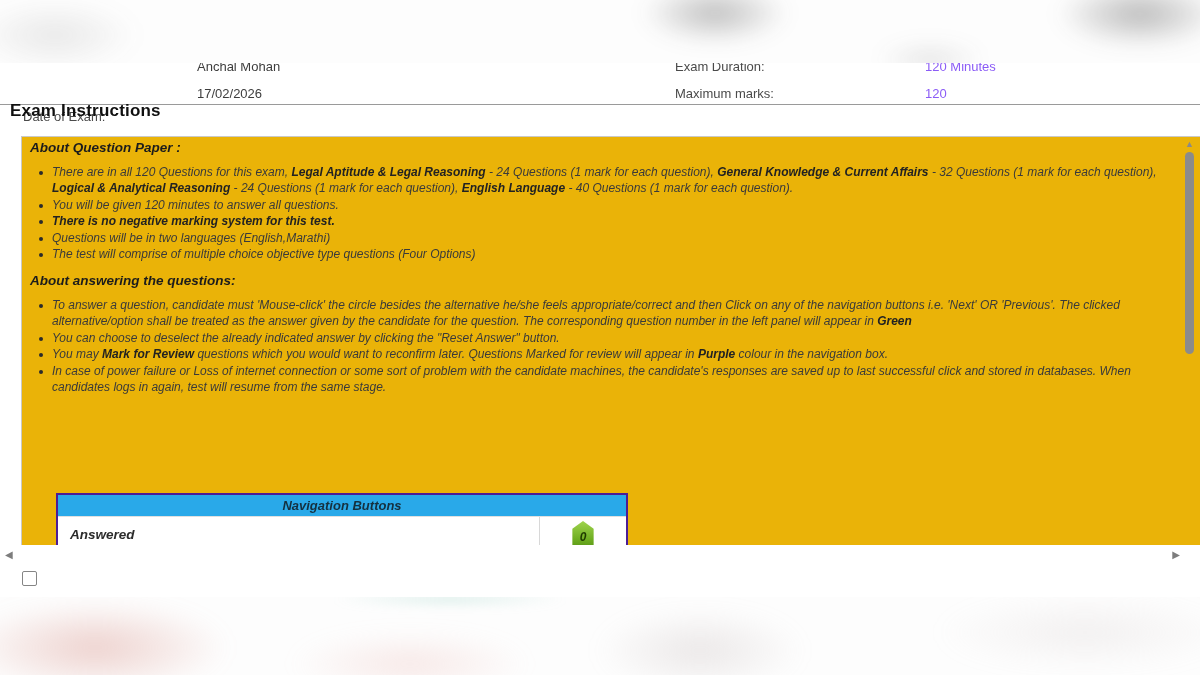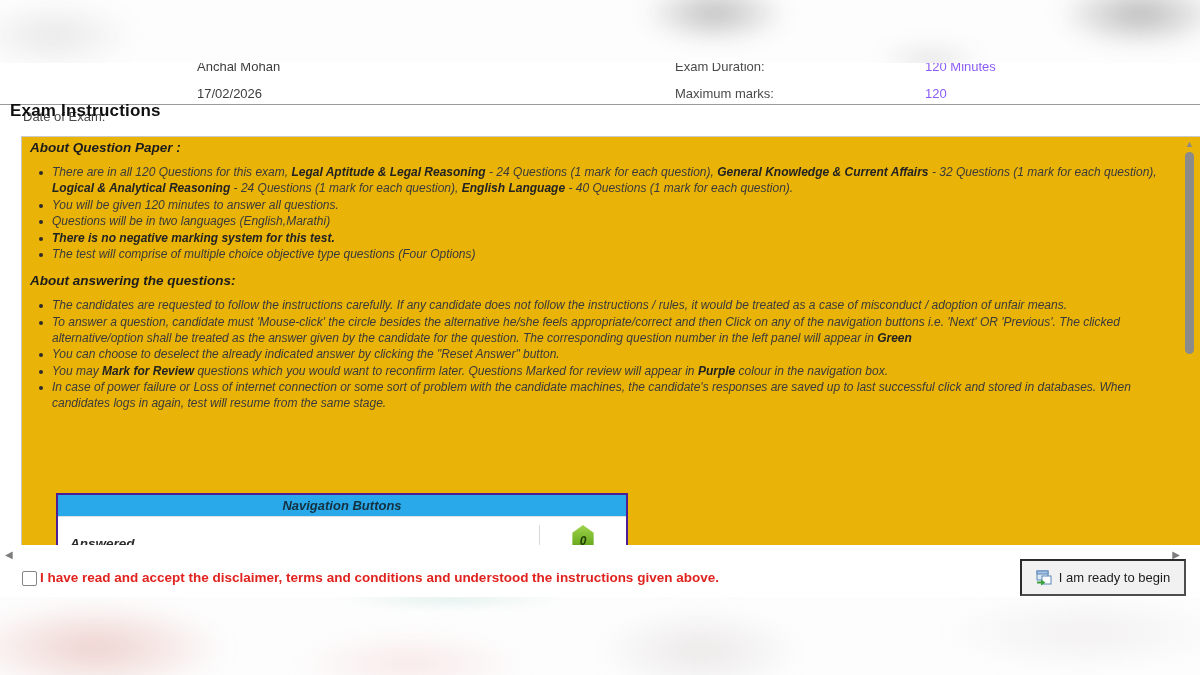--- a/index.html
+++ b/index.html
@@ -28,21 +28,21 @@
   .sec-head{margin:3px 0 0 8px;font-size:13.5px;font-weight:bold;color:#1c1c1c;}
   .sec-head.second{margin-top:11px;}
   ul.bullets{margin:9px 0 0 0;padding:0 8px 0 30px;list-style:none;}
   ul.bullets li{position:relative;font-size:12px;line-height:16px;color:#3a3a3a;margin:0 0 .5px 0;}
   ul.bullets li::before{content:"";position:absolute;left:-13px;top:7px;width:4px;height:4px;border-radius:50%;background:#2b2b2b;}
   ul.bullets li b{color:#222;}
 
   
   .nav-table{position:absolute;left:34px;top:356px;width:572px;border:2px solid #4c1d95;box-sizing:border-box;}
   .nav-table .thead{height:21px;line-height:21px;text-align:center;font-size:13px;font-weight:bold;color:#15303f;}
-  .nav-table .trow{display:flex;height:34px;background:#fff;border-top:1px solid #e0e0e0;align-items:flex-end;}
+  .nav-table .trow{display:flex;height:34px;background:#fff;border-top:1px solid #e0e0e0;}
   .nav-table .cell-label{flex:1;display:flex;align-items:center;padding-left:12px;font-size:13.5px;font-weight:bold;color:#2b2b2b;}
   .nav-table .cell-badge{width:86px;border-left:1px solid #d8d8d8;display:flex;align-items:center;justify-content:center;}
   .tag-badge{width:28px;height:26px;clip-path:polygon(50% 0%,88% 30%,88% 100%,12% 100%,12% 30%);background:linear-gradient(180deg,#9fd44e 0%,#6fae22 70%,#5d9a18 100%);display:flex;align-items:flex-end;justify-content:center;font-size:12px;font-weight:bold;color:#1e3a00;padding-bottom:3px;box-sizing:border-box;}
 
   
   .vscroll{position:absolute;right:3px;top:75px;width:15px;height:462px;}
   .vthumb{position:absolute;left:3px;top:14px;width:9px;height:202px;border-radius:5px;background:#8b8b8b;}
   .arr{position:absolute;font-size:9px;color:#8a8a8a;line-height:9px;}
   .arr.up{top:2px;left:3px;}
   .arr.down{top:450px;left:3px;}
@@ -90,27 +90,26 @@
     <div class="hdr-line"></div>
 
     <div class="page-title">Exam Instructions</div>
 
     <div class="panel">
       <div class="panel-inner">
         <div class="sec-head">About Question Paper :</div>
         <ul class="bullets">
             <li><span>There are in all 120 Questions for this exam, </span><b>Legal Aptitude &amp; Legal Reasoning</b><span> - 24 Questions (1 mark for each question), </span><b>General Knowledge &amp; Current Affairs</b><span> - 32 Questions (1 mark for each question), </span><b>Logical &amp; Analytical Reasoning</b><span> - 24 Questions (1 mark for each question), </span><b>English Language</b><span> - 40 Questions (1 mark for each question).</span></li>
             <li><span>You will be given 120 minutes to answer all questions.</span></li>
+            <li><b>There is no negative marking system for this test.</b></li>
             <li><span>Questions will be in two languages (English,Marathi)</span></li>
-            <li><b>There is no negative marking system for this test.</b></li>
             <li><span>The test will comprise of multiple choice objective type questions (Four Options)</span></li>
           </ul>
         <div class="sec-head second">About answering the questions:</div>
         <ul class="bullets">
-            <li><span>The candidates are requested to follow the instructions carefully. If any candidate does not follow the instructions / rules, it would be treated as a case of misconduct / adoption of unfair means.</span></li>
             <li><span>To answer a question, candidate must 'Mouse-click' the circle besides the alternative he/she feels appropriate/correct and then Click on any of the navigation buttons i.e. 'Next' OR 'Previous'. The clicked alternative/option shall be treated as the answer given by the candidate for the question. The corresponding question number in the left panel will appear in </span><b>Green</b></li>
             <li><span>You can choose to deselect the already indicated answer by clicking the "Reset Answer" button.</span></li>
             <li><span>You may </span><b>Mark for Review</b><span> questions which you would want to reconfirm later. Questions Marked for review will appear in </span><b>Purple</b><span> colour in the navigation box.</span></li>
             <li><span>In case of power failure or Loss of internet connection or some sort of problem with the candidate machines, the candidate's responses are saved up to last successful click and stored in databases. When candidates logs in again, test will resume from the same stage.</span></li>
           </ul>
       </div>
 
       <div class="nav-table">
         <div class="thead" id="nav-thead" style="background: rgb(41, 169, 233);">Navigation Buttons</div>
         <div class="trow">
@@ -126,27 +125,16 @@
       <div class="arr up">▲</div>
       <div class="vthumb"></div>
       <div class="arr down">▼</div>
     </div>
 
     <div class="hscroll-left">◀</div>
     <div class="hscroll-right">▶</div>
 
     <div class="footer">
       <div class="chkbox"></div>
-      <div class="disclaimer" style="color: rgb(224, 35, 31);">I have read and accept the disclaimer, terms and conditions and understood the instructions given above.</div>
-      <div class="begin-btn">
-        <svg class="bicon" viewBox="0 0 16 16">
-          <rect x="1" y="1" width="11" height="9" fill="#dceaf7" stroke="#5b87b8"></rect>
-          <rect x="1" y="1" width="11" height="3" fill="#a8c6e8" stroke="#5b87b8"></rect>
-          <rect x="6" y="6" width="9" height="8" fill="#ffffff" stroke="#5b87b8"></rect>
-          <path d="M1 12.5 h4" stroke="#3aa13a" stroke-width="2" fill="none"></path>
-          <path d="M5 9.5 l4.5 3 -4.5 3 z" fill="#3aa13a"></path>
-        </svg>
-        <span>I am ready to begin</span>
-      </div>
     </div>
 
   </div>
 </div>
 
 </body></html>

